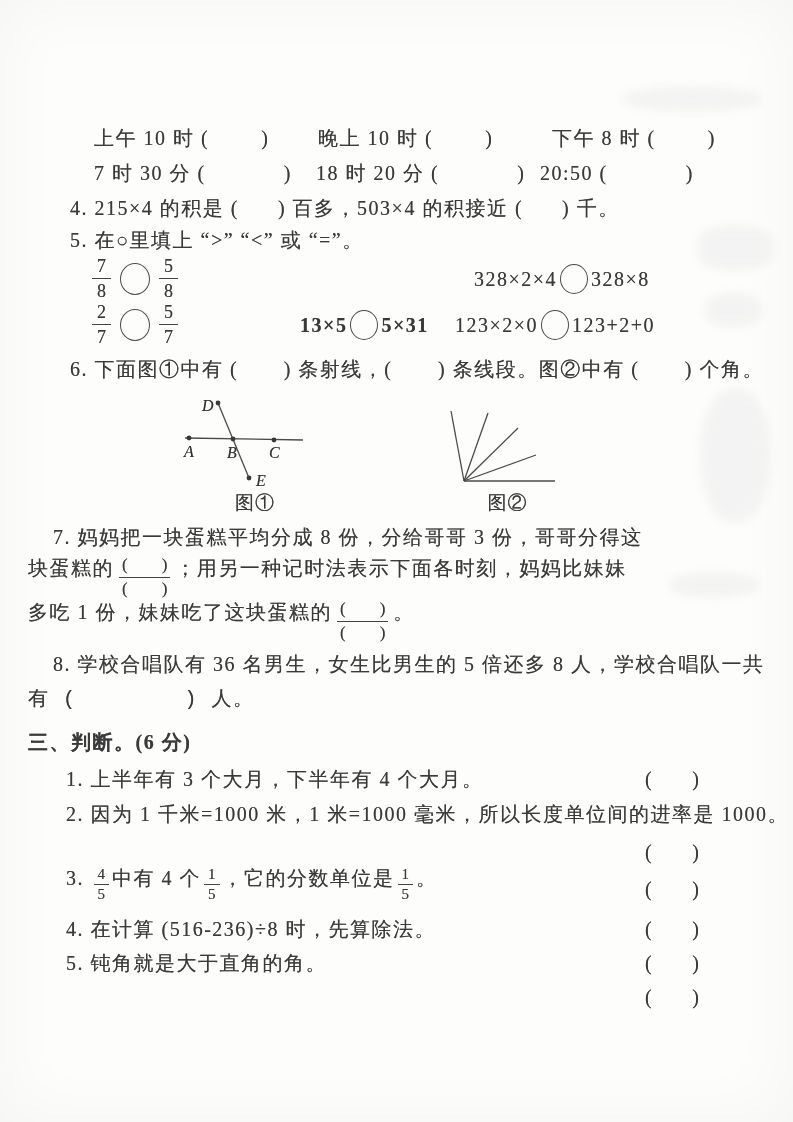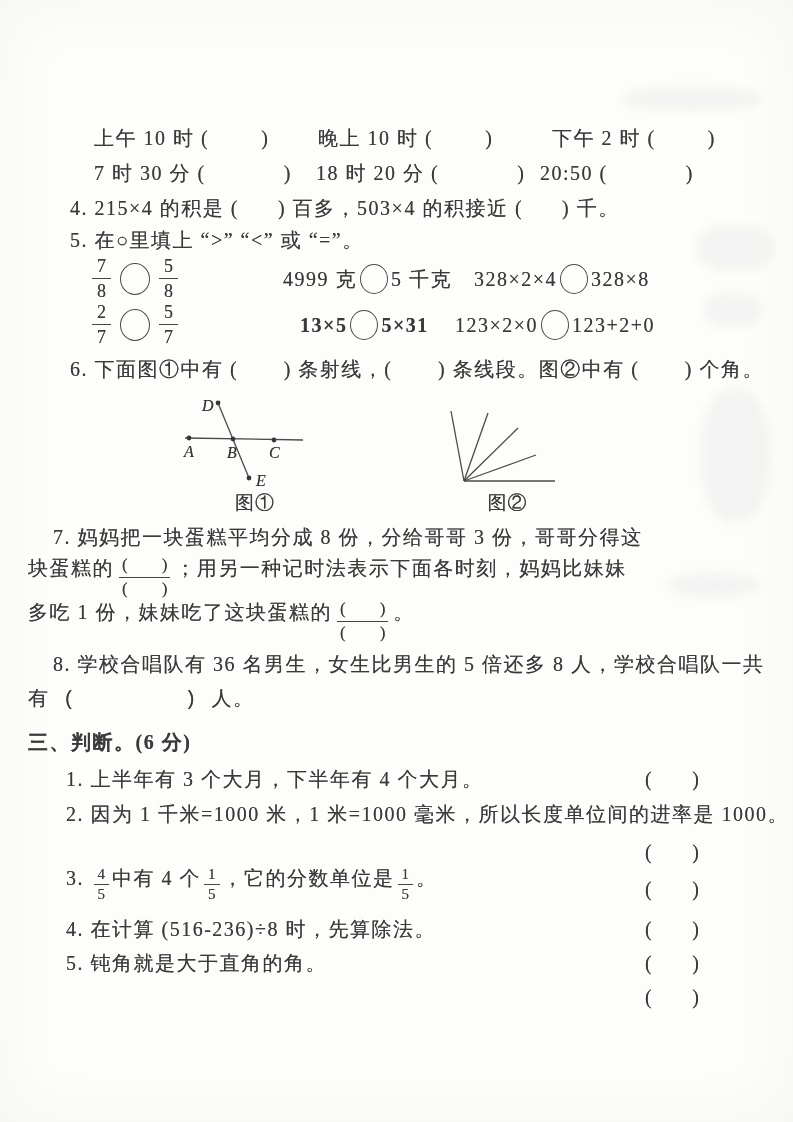--- a/index.html
+++ b/index.html
@@ -51,38 +51,33 @@
 <div class="page">
 
   <div class="bleed" style="left:622px;top:86px;width:140px;height:26px;"></div>
   <div class="bleed" style="left:696px;top:224px;width:78px;height:48px;"></div>
   <div class="bleed" style="left:704px;top:292px;width:58px;height:36px;"></div>
   <div class="bleed" style="left:700px;top:388px;width:70px;height:135px;"></div>
   <div class="bleed" style="left:668px;top:572px;width:92px;height:26px;"></div>
 
   <div class="t" style="left:94px;top:126px;">上午 10 时 (        )</div>
   <div class="t" style="left:318px;top:126px;">晚上 10 时 (        )</div>
-  <div class="t" style="left:552px;top:126px;">下午 2 时 (        )</div>
+  <div class="t" style="left:552px;top:126px;">下午 8 时 (        )</div>
   <div class="t" style="left:94px;top:161px;">7 时 30 分 (            )</div>
   <div class="t" style="left:316px;top:161px;">18 时 20 分 (            )</div>
   <div class="t" style="left:540px;top:161px;">20:50 (            )</div>
 
   <div class="t" style="left:70px;top:196px;">4. 215×4 的积是 (      ) 百多，503×4 的积接近 (      ) 千。</div>
 
   <div class="t" style="left:70px;top:228px;">5. 在○里填上 “&gt;” “&lt;” 或 “=”。</div>
 
   <div class="t cmp" style="left:92px;top:256px;">
     <span class="frac"><span class="fn">7</span><span class="fd">8</span></span>
     <span class="circle big"></span>
     <span class="frac"><span class="fn">5</span><span class="fd">8</span></span>
-  </div>
-  <div class="t cmp" style="left:283px;top:264px;">
-    <span>4999 克</span>
-    <span class="circle"></span>
-    <span>5 千克</span>
   </div>
   <div class="t cmp" style="left:474px;top:264px;">
     <span>328×2×4</span>
     <span class="circle"></span>
     <span>328×8</span>
   </div>
 
   <div class="t cmp" style="left:92px;top:302px;">
     <span class="frac"><span class="fn">2</span><span class="fd">7</span></span>
     <span class="circle big"></span>

